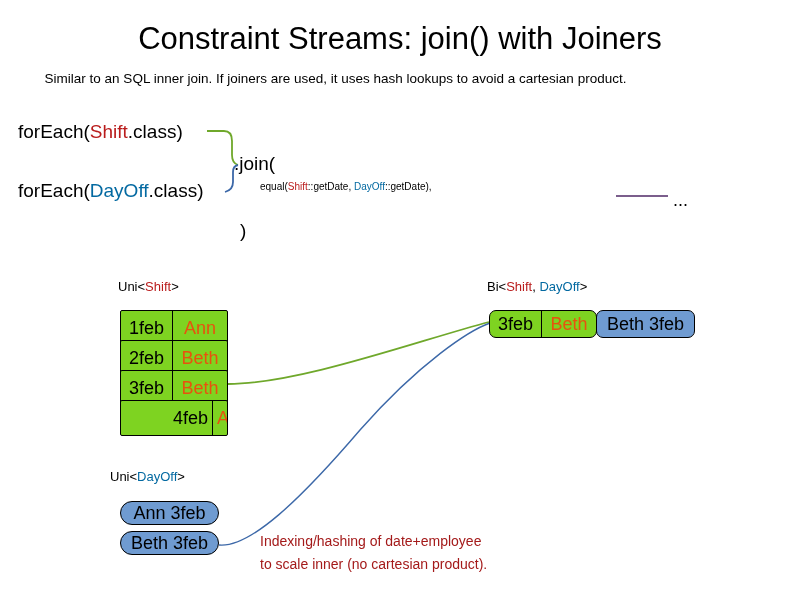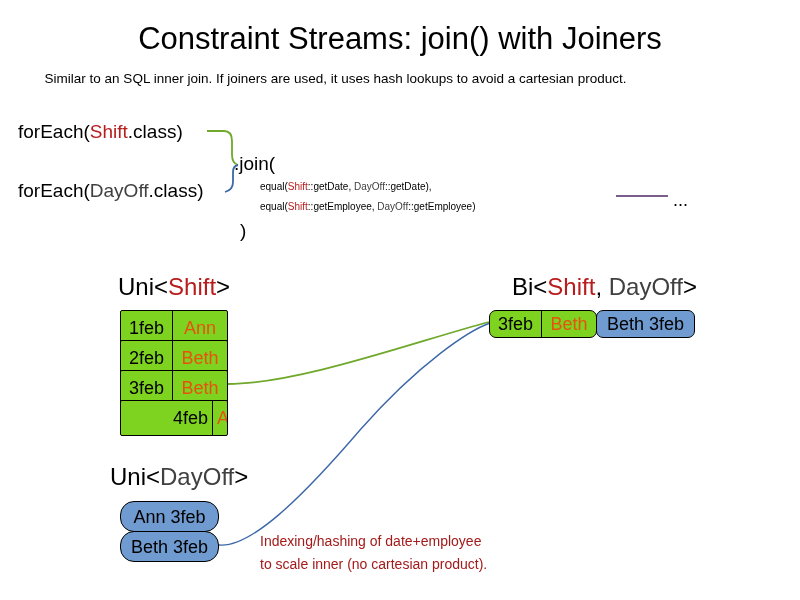--- a/index.html
+++ b/index.html
@@ -62,40 +62,40 @@
     position: absolute;
     font-size: 10px;
     line-height: 18px;
     white-space: nowrap;
     color: #000000;
   }
   .code-arg-1 { left: 260px; top: 178px; }
   .code-arg-2 { left: 260px; top: 198px; }
 
   .kw-shift  { color: #b91c1c; }
-  .kw-dayoff { color: #404040; }
+  .kw-dayoff { color: #0369a1; }
 
   .ellipsis {
     position: absolute;
     left: 673px; top: 189px;
     font-size: 18px;
     line-height: 22px;
     color: #000000;
   }
 
   
   .type-label {
     position: absolute;
-    font-size: 24px;
+    font-size: 13px;
     line-height: 24px;
     white-space: nowrap;
     color: #000000;
   }
   .label-uni-shift  { left: 118px; top: 275px; }
-  .label-bi         { left: 512px; top: 275px; }
+  .label-bi         { left: 487px; top: 275px; }
   .label-uni-dayoff { left: 110px; top: 465px; }
 
   
   .fact-row {
     position: absolute;
     display: flex;
     align-items: stretch;
     height: 36px;
     border: 1.6px solid #000000;
     border-radius: 2px;
@@ -128,21 +128,21 @@
   .shift-row-1 { top: 310px; }
   .shift-row-2 { top: 340px; }
   .shift-row-3 { top: 370px; }
   .shift-row-4 { top: 400px; padding-left: 48px; }
 
   
   .dayoff-row {
     position: absolute;
     left: 120px;
     width: 99px;
-    height: 31px;
+    height: 24px;
     border: 1.6px solid #000000;
     border-radius: 14px;
     background: #6F9BD1;
     box-sizing: border-box;
     display: flex;
     align-items: center;
     justify-content: center;
     font-size: 18px;
     line-height: 20px;
     color: #000000;
@@ -227,21 +227,20 @@
   <div class="subtitle">Similar to an SQL inner join. If joiners are used, it uses hash lookups to avoid a cartesian product.</div>
 
   <div class="code-line code-foreach-shift"><span>forEach(</span><span class="kw-shift">Shift</span><span>.class)</span></div>
 
   <div class="code-line code-foreach-dayoff"><span>forEach(</span><span class="kw-dayoff">DayOff</span><span>.class)</span></div>
 
   <div class="code-line code-join">.join(</div>
 
   <div class="code-arg code-arg-1"><span>equal(</span><span class="kw-shift">Shift</span><span>::getDate, </span><span class="kw-dayoff">DayOff</span><span>::getDate),</span></div>
 
-  <div class="code-arg code-arg-2"><span>equal(</span><span class="kw-shift">Shift</span><span>::getEmployee, </span><span class="kw-dayoff">DayOff</span><span>::getEmployee)</span></div>
 
   <div class="code-line code-paren-close">)</div>
 
   <div class="ellipsis">...</div>
 
   <div class="type-label label-uni-shift"><span>Uni&lt;</span><span class="kw-shift">Shift</span><span>&gt;</span></div>
 
   <div class="fact-row shift-row shift-row-1">
     <div class="cell cell-date">1feb</div>
     <div class="cell cell-name">Ann</div>

